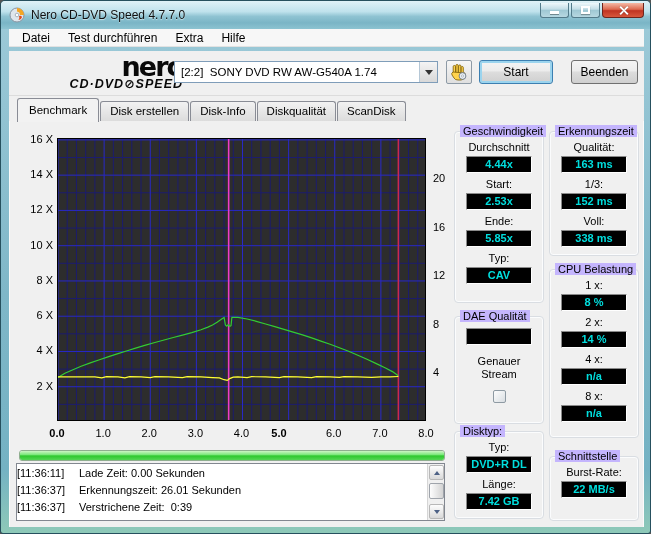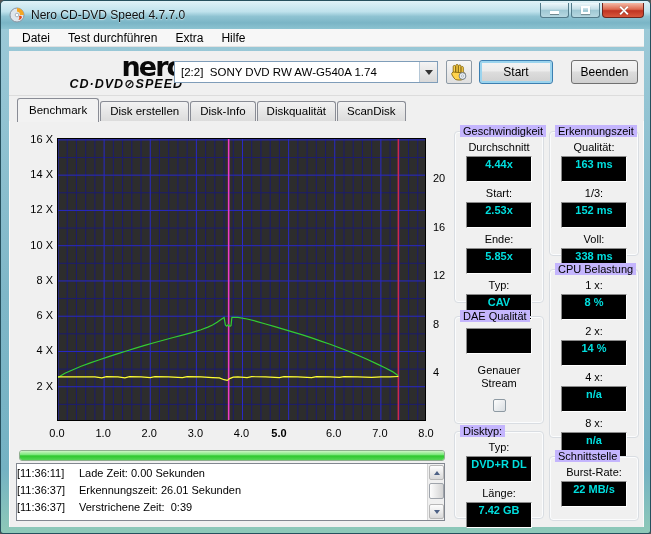--- a/index.html
+++ b/index.html
@@ -85,21 +85,21 @@
   .groupbox{position:absolute;left:0;width:90px;border:1px solid #d9dde2;border-radius:4px;box-shadow:inset 0 0 0 1px #fbfcfd;padding-top:9px;}
   .gb-title{position:absolute;top:-7px;left:5px;background:#c4b5fd;padding:0 3px;font-size:11px;white-space:nowrap;}
   [data-name="panel-geschwindigkeit"]{top:10px;height:172px;}
   [data-name="panel-dae-qualitat"]{top:195px;height:108px;}
   [data-name="panel-disktyp"]{top:310px;height:88px;}
   [data-name="panel-zugriffszeiten"]{top:10px;height:125px;}
   [data-name="panel-cpu-belastung"]{top:148px;height:169px;}
   [data-name="panel-schnittstelle"]{top:335px;height:65px;}
   .pair{margin-bottom:5px;}
   .gb-label{text-align:center;font-size:11px;line-height:13px;}
-  .lcd{width:66px;height:26px;margin:2px auto 0;background:#000;color:#00dede;font-weight:bold;font-size:11px;
+  .lcd{width:66px;height:17px;margin:2px auto 0;background:#000;color:#00dede;font-weight:bold;font-size:11px;
     text-align:center;line-height:15px;border:1px solid;border-color:#8a8a8a #ffffff #ffffff #8a8a8a;white-space:nowrap;}
   .gb-note{text-align:center;font-size:11px;line-height:13px;margin-top:10px;}
   .cb{width:13px;height:13px;margin:9px auto 0;background:linear-gradient(135deg,#fdfdfd,#d9dee2);border:1px solid #8e9aa3;border-radius:2px;}
 </style>
 </head>
 <body>
 
 <div class="window" data-name="app-window">
 
   <div class="titlebar" data-name="title-bar">
@@ -237,21 +237,21 @@
           </svg>
         </div>
         <div class="ylab" data-name="y-axis-label-2-x" style="left: 3px; top: 258.735px;">2 X</div>
         <div class="ylab" data-name="y-axis-label-4-x" style="left: 3px; top: 223.47px;">4 X</div>
         <div class="ylab" data-name="y-axis-label-6-x" style="left: 3px; top: 188.206px;">6 X</div>
         <div class="ylab" data-name="y-axis-label-8-x" style="left: 3px; top: 152.941px;">8 X</div>
         <div class="ylab" data-name="y-axis-label-10-x" style="left: 3px; top: 117.676px;">10 X</div>
         <div class="ylab" data-name="y-axis-label-12-x" style="left: 3px; top: 82.4112px;">12 X</div>
         <div class="ylab" data-name="y-axis-label-14-x" style="left: 3px; top: 47.1464px;">14 X</div>
         <div class="ylab" data-name="y-axis-label-16-x" style="left: 3px; top: 11.8816px;">16 X</div>
-        <div class="xlab" data-name="x-axis-label-0-0" style="left: 31px; top: 306px;">0.0</div>
+        <div class="xlab" data-name="x-axis-label-0-0" style="left: 31px; top: 306px; font-weight: bold;">0.0</div>
         <div class="xlab" data-name="x-axis-label-1-0" style="left: 77.125px; top: 306px;">1.0</div>
         <div class="xlab" data-name="x-axis-label-2-0" style="left: 123.25px; top: 306px;">2.0</div>
         <div class="xlab" data-name="x-axis-label-3-0" style="left: 169.375px; top: 306px;">3.0</div>
         <div class="xlab" data-name="x-axis-label-4-0" style="left: 215.5px; top: 306px;">4.0</div>
         <div class="xlab" data-name="x-axis-label-5-0" style="left: 253px; top: 306px; font-weight: bold;">5.0</div>
         <div class="xlab" data-name="x-axis-label-6-0" style="left: 307.75px; top: 306px;">6.0</div>
         <div class="xlab" data-name="x-axis-label-7-0" style="left: 353.875px; top: 306px;">7.0</div>
         <div class="xlab" data-name="x-axis-label-8-0" style="left: 400px; top: 306px;">8.0</div>
         <div class="yrlab" data-name="right-axis-label-4" style="left: 423px; top: 245.416px;">4</div>
         <div class="yrlab" data-name="right-axis-label-8" style="left: 423px; top: 196.833px;">8</div>

